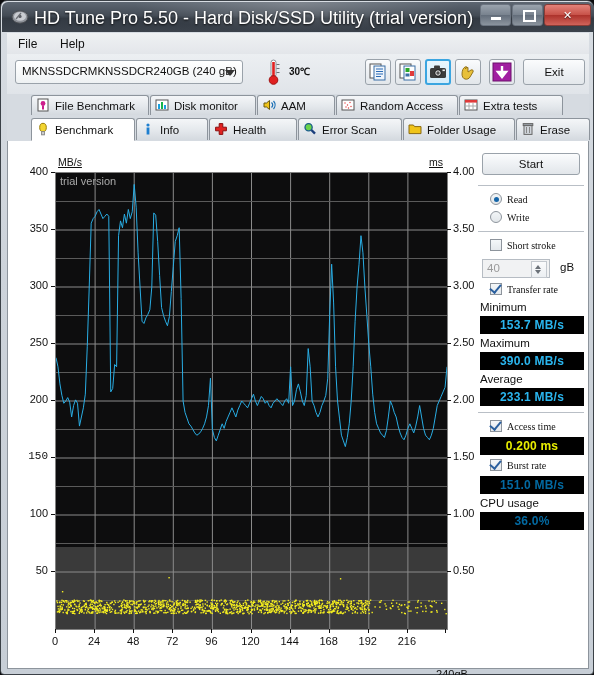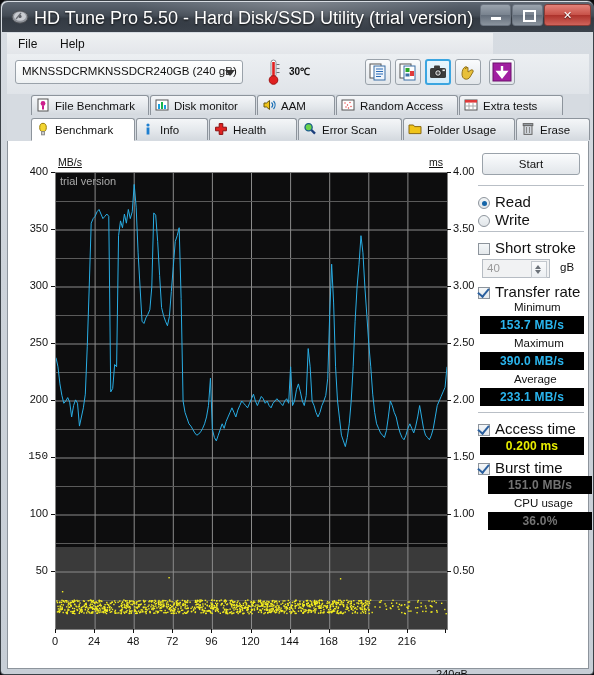--- a/index.html
+++ b/index.html
@@ -50,21 +50,21 @@
   .wb .g{
     position:absolute;left:0;right:0;top:0;bottom:0;
     display:flex;align-items:center;justify-content:center;
     color:#fff;font-size:11px;text-shadow:0 1px 1px rgba(0,0,0,.6);
     font-family:"Liberation Sans",sans-serif;
   }
   .wb .min-bar{position:absolute;left:10px;top:12px;width:10px;height:3px;background:#fff;}
   .wb .max-sq{position:absolute;left:10px;top:5px;width:9px;height:8px;border:2px solid #fff;}
   
   .menubar{
-    position:absolute;left:6px;top:32px;width:486px;height:21px;
+    position:absolute;left:6px;top:32px;width:582px;height:21px;
     background:linear-gradient(180deg,#eff1f3 0%,#e3e6ea 100%);
     border-bottom:1px solid #c2c8cf;
   }
   .menu-item{
     position:absolute;top:3px;font-size:12px;color:#111;
     padding:1px 7px;
   }
   
   .toolbar{
     position:absolute;left:6px;top:53px;width:582px;height:40px;
@@ -155,21 +155,21 @@
   
   .rpanel{position:absolute;left:466px;top:0;width:114px;height:520px;}
   .start-btn{
     position:absolute;left:8px;top:12px;width:98px;height:22px;
     border:1px solid #9aa2aa;border-radius:3px;
     background:linear-gradient(180deg,#fbfcfd 0%,#eef1f4 50%,#e2e6ea 100%);
     font-size:11.5px;color:#111;text-align:center;line-height:21px;
     box-sizing:border-box;
   }
   .hsep{position:absolute;left:4px;width:106px;height:1px;background:#b9bfc6;}
-  .radio-row,.check-row{position:absolute;left:4px;font-size:15px;color:#111;height:16px;}
+  .radio-row,.check-row{position:absolute;left:16px;font-size:10px;color:#111;height:16px;font-family:Liberation Serif, serif;}
   .radio{
     display:inline-block;width:12px;height:12px;border-radius:50%;
     border:1px solid #8d949c;background:linear-gradient(180deg,#f2f5f7,#e2e6ea);
     vertical-align:-2px;margin-right:5px;position:relative;box-sizing:border-box;
   }
   .radio.on::after{
     content:"";position:absolute;left:2.5px;top:2.5px;width:5px;height:5px;
     border-radius:50%;background:#1565a8;
   }
   .chk{
@@ -188,29 +188,29 @@
   .spin .v{position:absolute;left:4px;top:2px;font-size:11.5px;color:#9a9a9a;}
   .spin .btns{
     position:absolute;right:2px;top:1px;width:14px;height:15px;
     border:1px solid #c3c8ce;background:linear-gradient(180deg,#fafbfc,#eceff2);
   }
   .spin .btns .ar{position:absolute;left:3px;width:0;height:0;
     border-left:3.5px solid transparent;border-right:3.5px solid transparent;}
   .spin .btns .up{top:3px;border-bottom:4px solid #6b7178;}
   .spin .btns .dn{bottom:3px;border-top:4px solid #6b7178;}
   .gb-lbl{position:absolute;left:86px;font-size:11.5px;color:#111;}
-  .lbl{position:absolute;left:6px;font-size:11.5px;color:#111;margin-left:34px;}
+  .lbl{position:absolute;left:6px;font-size:11.5px;color:#111;}
   .valbox{
     position:absolute;left:6px;width:104px;height:18px;background:#000;
     text-align:center;line-height:18px;font-size:12px;font-weight:bold;
     letter-spacing:.2px;
   }
   .valbox.cyan{color:#2ab5ee;}
   .valbox.yellow{color:#e8ee00;}
-  .valbox.white{color:#737373;margin-left:8px;}
+  .valbox.white{color:#0369a1;}
 </style>
 </head>
 <body>
 
 <div class="window">
 
   <div class="titlebar">
     <div class="glow"></div>
     <svg class="title-icon" viewBox="0 0 18 18">
       <ellipse cx="9" cy="9" rx="8" ry="6.2" fill="#8e9299" stroke="#4a4d52"></ellipse>
@@ -286,20 +286,21 @@
         <path d="M6 6c1-1.4 2.4-1.8 3.4-1.1" stroke="#8a6a12" fill="none"></path>
       </svg>
     </div>
     <div class="tbtn" style="left:482px;width:26px">
       <svg width="20" height="20" viewBox="0 0 20 20">
         <rect x="1" y="1" width="18" height="18" fill="#a11ea1" stroke="#6c106c"></rect>
         <path d="M10 4 L10 11 M6 10 L10 15 L14 10 Z" stroke="#fff" stroke-width="2.4" fill="#fff"></path>
       </svg>
     </div>
 
+    <div class="exit-btn">Exit</div>
   </div>
 
   <div class="tabs-area">
 
     <div class="tab" style="left:24px;width:118px;top:1px">
       <span class="ti">
         <svg width="14" height="14" viewBox="0 0 14 14">
             <rect x="2" y="1" width="10" height="12" fill="#fff" stroke="#555"></rect>
             <circle cx="7" cy="5.5" r="2.4" fill="#cc1e8c"></circle>
             <rect x="6" y="7.5" width="2" height="4" fill="#cc1e8c"></rect>
@@ -1796,21 +1797,21 @@
       <div class="valbox cyan" style="top:247px">233.1 MB/s</div>
 
       <div class="hsep" style="top:271px"></div>
 
       <div class="check-row" style="top:279px">
         <span class="chk on"></span><span>Access time</span>
       </div>
       <div class="valbox yellow" style="top:296px">0.200 ms</div>
 
       <div class="check-row" style="top:318px">
-        <span class="chk on"></span><span>Burst time</span>
+        <span class="chk on"></span><span>Burst rate</span>
       </div>
       <div class="valbox white" style="top:335px">151.0 MB/s</div>
 
       <div class="lbl" style="top:356px">CPU usage</div>
       <div class="valbox white" style="top:371px">36.0%</div>
     </div>
 
   </div>
 </div>
 

